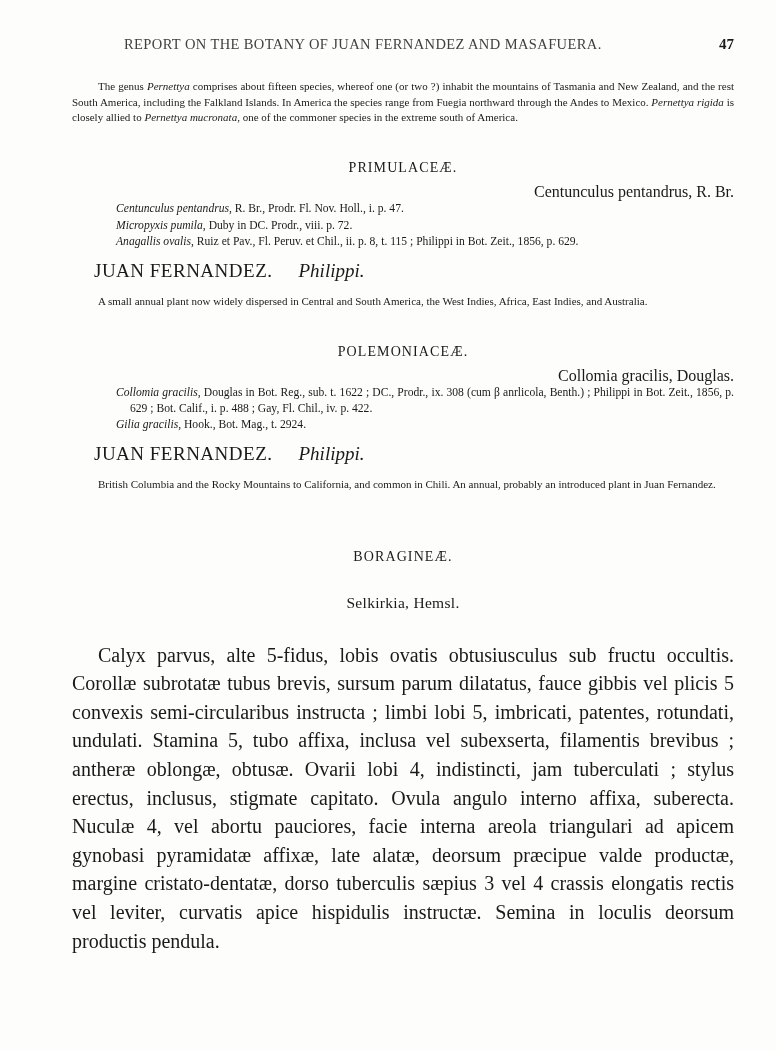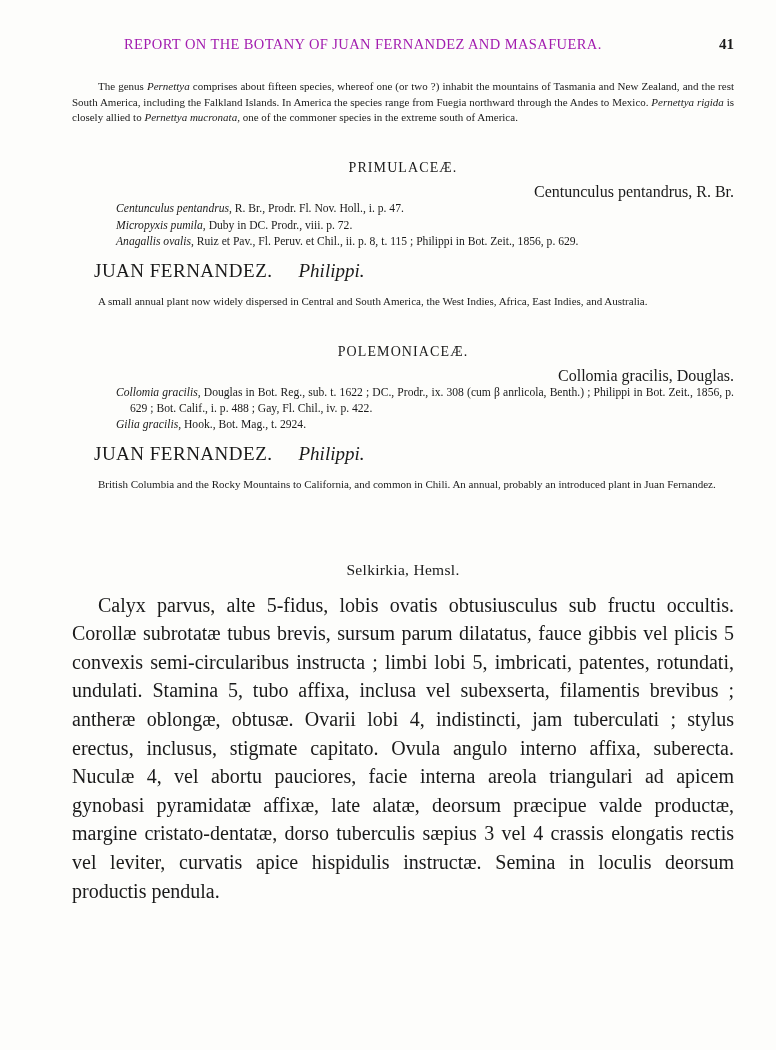--- a/index.html
+++ b/index.html
@@ -32,21 +32,21 @@
     display: flex;
     align-items: baseline;
     justify-content: space-between;
     margin-bottom: 26px;
     padding-left: 52px;
   }
   .runhead-title {
     font-variant: small-caps;
     font-size: 14.5px;
     letter-spacing: 0.4px;
-    color: #a21caf;
+    color: #404040;
     white-space: nowrap;
   }
   .runhead-page {
     font-weight: bold;
     font-size: 15px;
     padding-left: 14px;
   }
   p.body {
     font-size: 11px;
     line-height: 1.42;
@@ -91,40 +91,40 @@
     font-variant: small-caps;
     letter-spacing: 0.5px;
   }
   .loc .auth {
     font-style: italic;
     margin-left: 26px;
   }
   .genus-head {
     text-align: center;
     font-size: 15.5px;
-    margin: 0;
+    margin: 17px;
     letter-spacing: 0.3px;
   }
   .latin {
     font-size: 20px;
     line-height: 1.43;
     text-align: justify;
     text-indent: 26px;
     margin: 0;
   }
 </style>
 </head>
 <body>
 
 <div class="page">
   <div class="content">
 
     <div class="runhead">
       <span class="runhead-title">REPORT ON THE BOTANY OF JUAN FERNANDEZ AND MASAFUERA.</span>
-      <span class="runhead-page">41</span>
+      <span class="runhead-page">47</span>
     </div>
 
     <p class="body">The genus <i>Pernettya</i> comprises about fifteen species, whereof one (or two ?) inhabit the mountains of Tasmania and New Zealand, and the rest South America, including the Falkland Islands.   In America the species range from Fuegia northward through the Andes to Mexico.   <i>Pernettya rigida</i> is closely allied to <i>Pernettya mucronata</i>, one of the commoner species in the extreme south of America.</p>
 
     <div class="gap-lg"></div>
 
     <p class="family">PRIMULACEÆ.</p>
     <div class="gap-xs"></div>
     <p class="species">Centunculus pentandrus, R. Br.</p>
 
@@ -157,20 +157,21 @@
       <span class="place">JUAN FERNANDEZ.</span><span class="auth">Philippi.</span>
     </p>
 
     <div class="gap-sm"></div>
 
     <p class="body">British Columbia and the Rocky Mountains to California, and common in Chili.   An annual, probably an introduced plant in Juan Fernandez.</p>
 
     <div class="gap-lg"></div>
     <div class="gap-md"></div>
 
+    <p class="family">BORAGINEÆ.</p>
     <div class="gap-sm"></div>
     <p class="genus-head">Selkirkia, Hemsl.</p>
     <div class="gap-sm"></div>
 
     <p class="latin">Calyx parvus, alte 5-fidus, lobis ovatis obtusiusculus sub fructu occultis.  Corollæ subrotatæ tubus brevis, sursum parum dilatatus, fauce gibbis vel plicis 5 convexis semi-circularibus instructa ; limbi lobi 5, imbricati, patentes, rotundati, undulati.  Stamina 5, tubo affixa, inclusa vel subexserta, filamentis brevibus ; antheræ oblongæ, obtusæ.   Ovarii lobi 4, indistincti, jam tuberculati ; stylus erectus, inclusus, stigmate capitato.   Ovula angulo interno affixa, suberecta.   Nuculæ 4, vel abortu pauciores, facie interna areola triangulari ad apicem gynobasi pyramidatæ affixæ, late alatæ, deorsum præcipue valde productæ, margine cristato-dentatæ, dorso tuberculis sæpius 3 vel 4 crassis elongatis rectis vel leviter, curvatis apice hispidulis instructæ.   Semina in loculis deorsum productis pendula.</p>
 
   </div>
 </div>
 
 </body></html>

